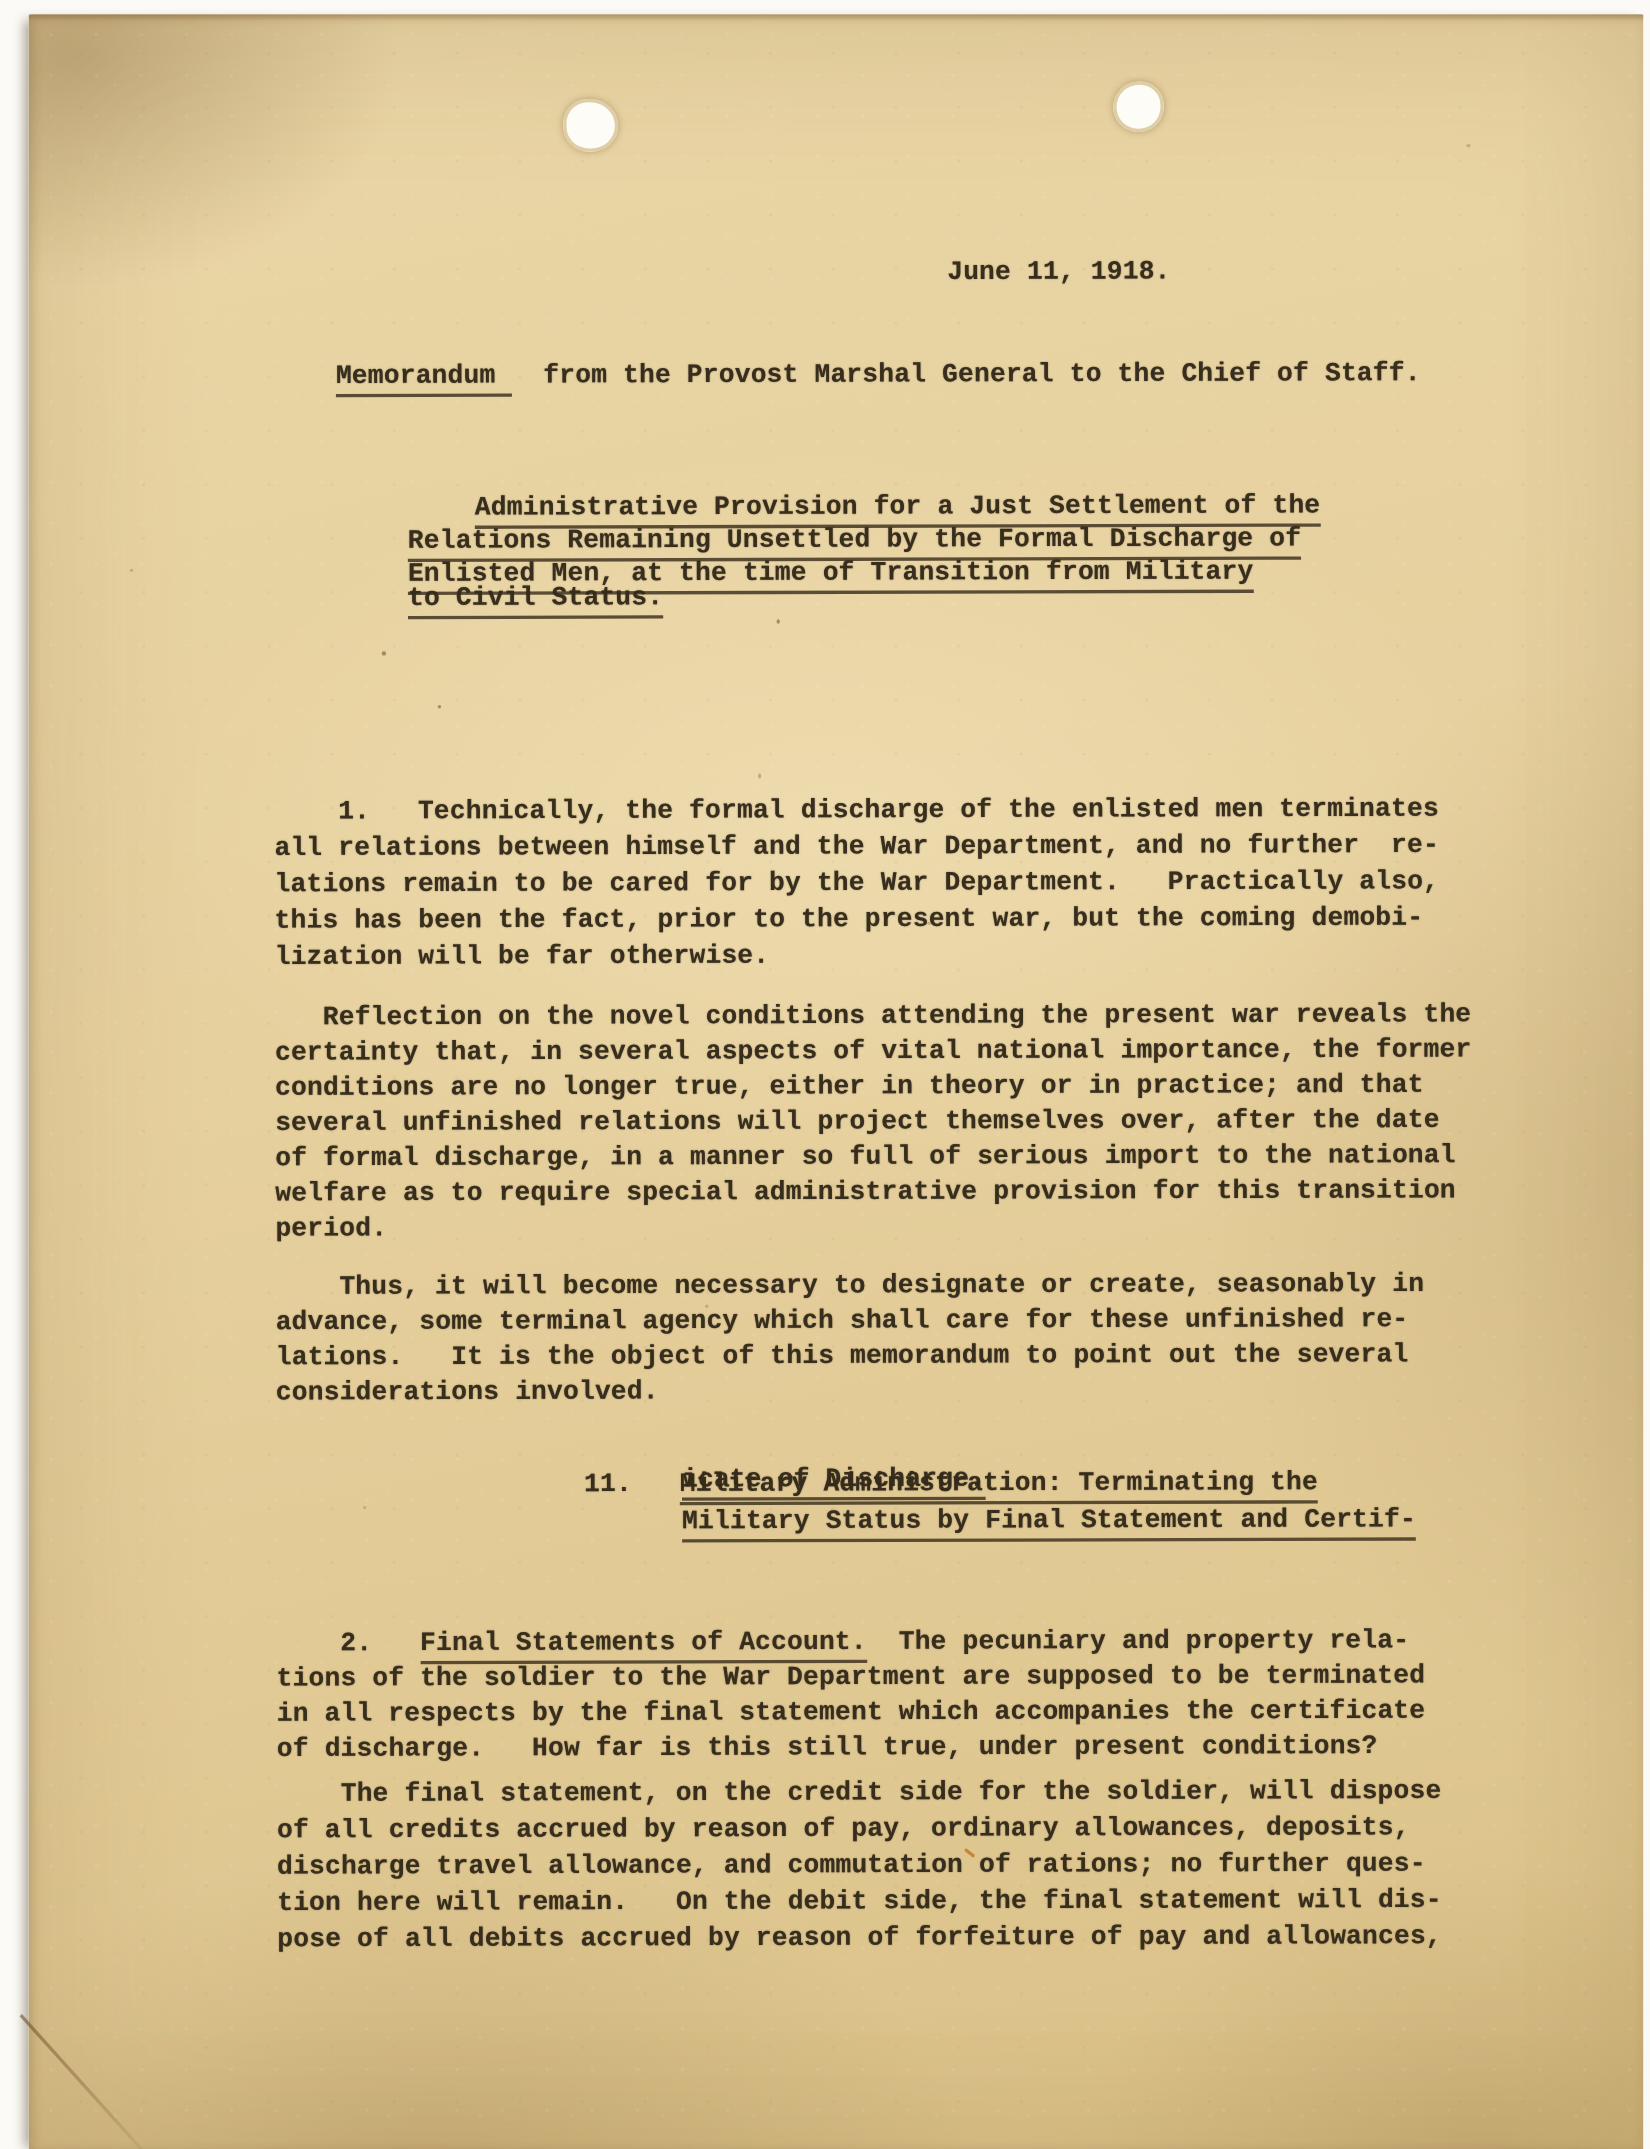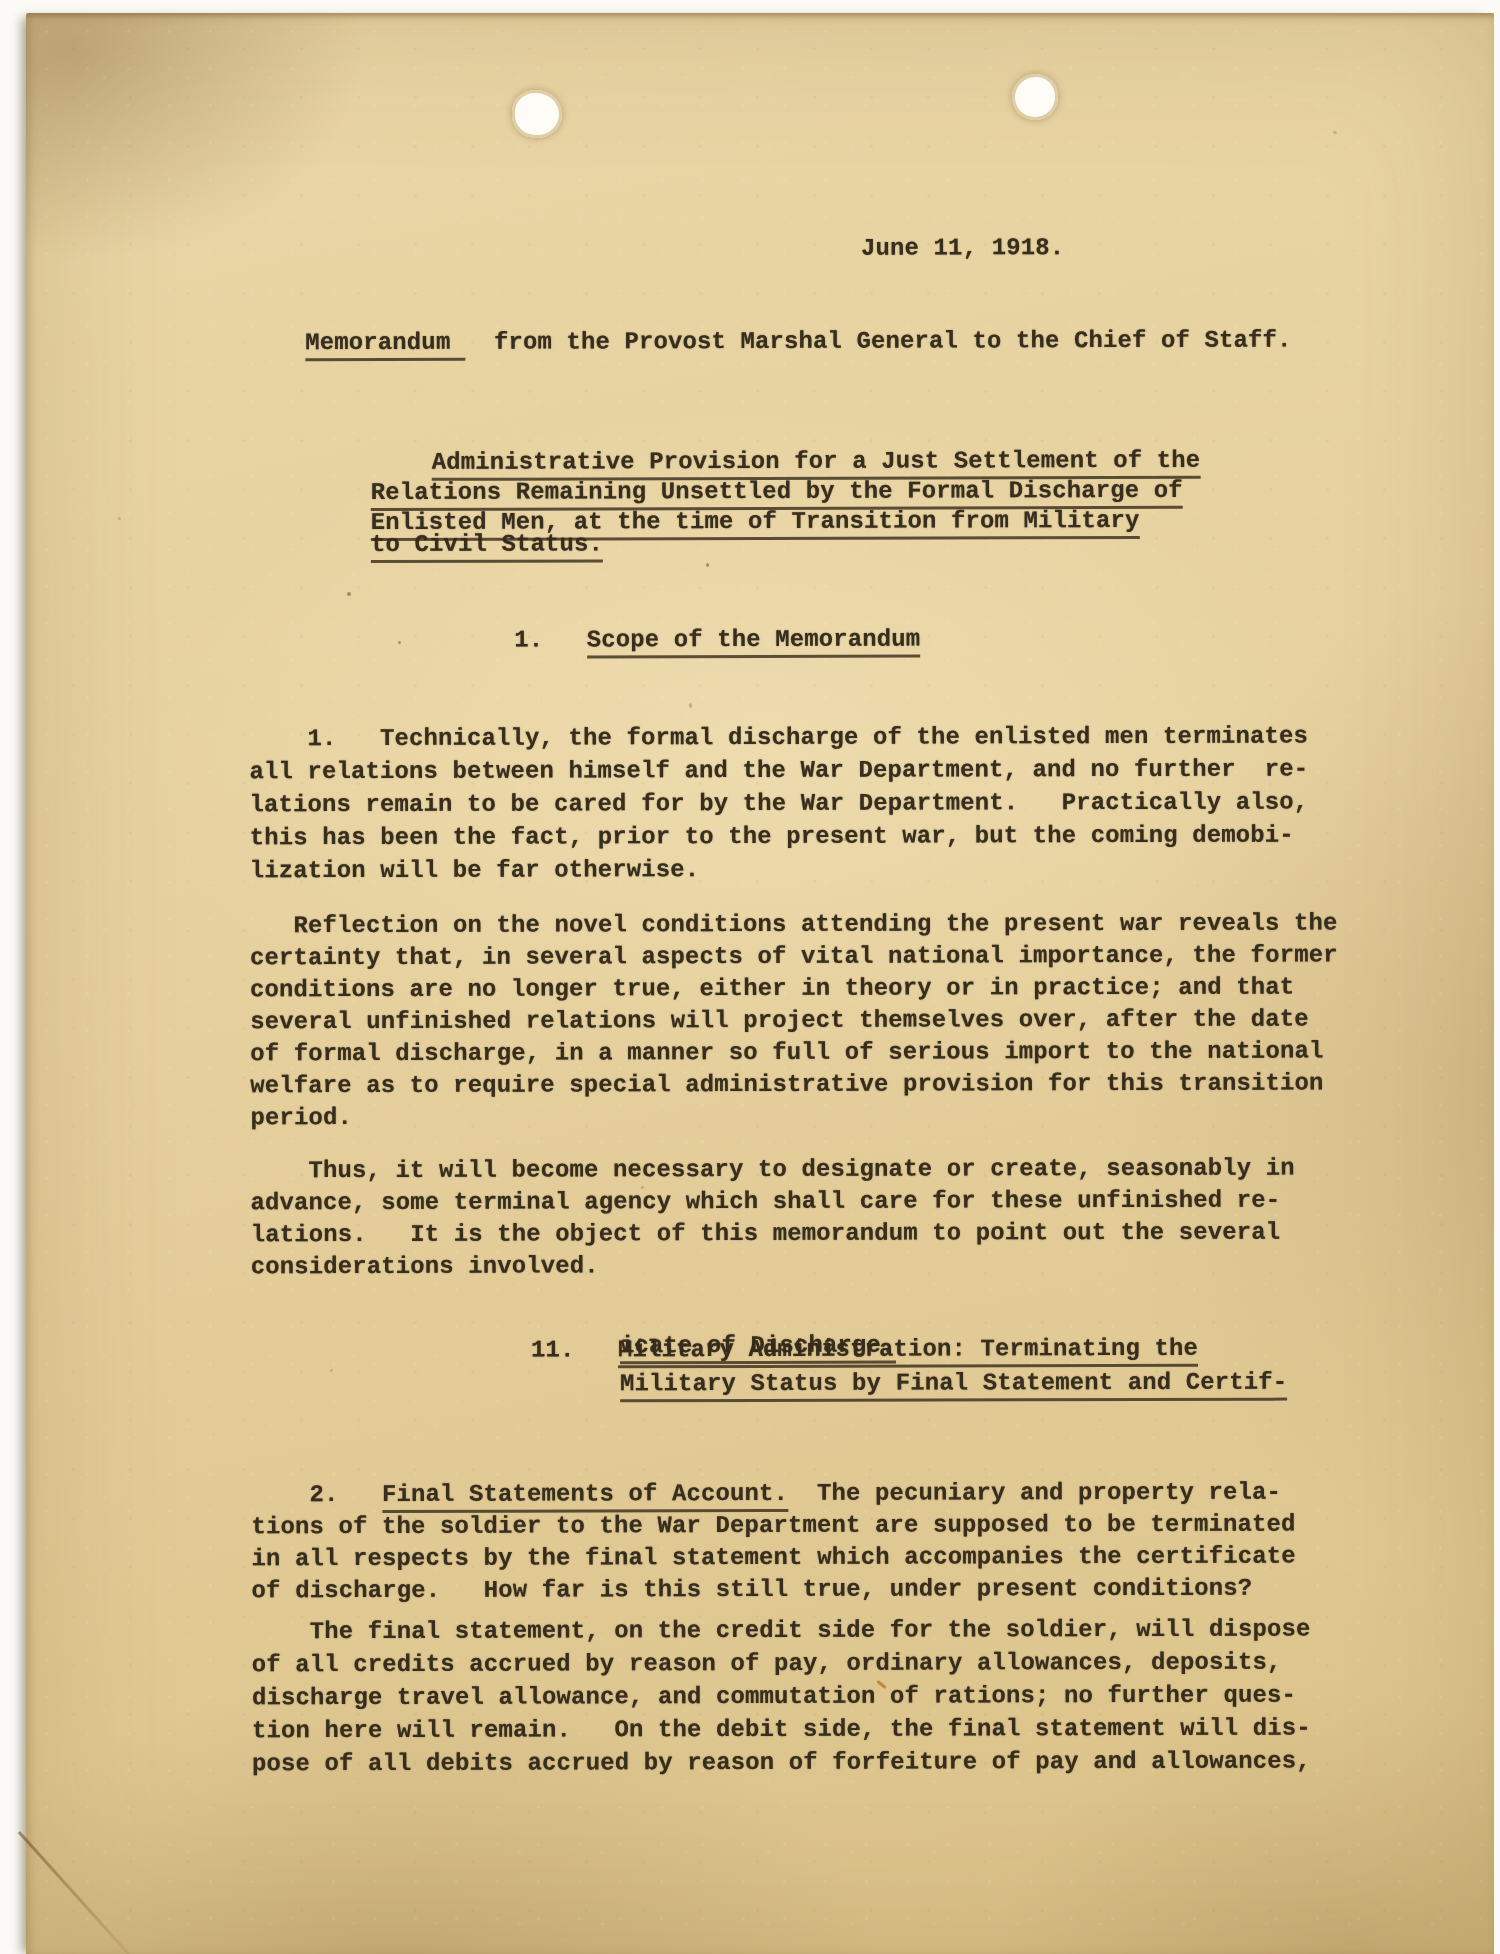--- a/index.html
+++ b/index.html
@@ -116,21 +116,20 @@
 <div class="speck sp9"></div>
 <div class="fibre"></div>
 
 <div id="doc">
     <div class="block" data-block="date-line"><div><span>June 11, 1918.</span></div></div>
     <div class="block" data-block="memorandum-line"><div><span class="u">Memorandum </span><span>  from the Provost Marshal General to the Chief of Staff.</span></div></div>
     <div class="block" data-block="title-line-1"><div><span class="u">Administrative Provision for a Just Settlement of the</span></div></div>
     <div class="block" data-block="title-line-2"><div><span class="u">Relations Remaining Unsettled by the Formal Discharge of</span></div></div>
     <div class="block" data-block="title-line-3"><div><span class="u">Enlisted Men, at the time of Transition from Military</span></div></div>
     <div class="block" data-block="title-line-4"><div><span class="u">to Civil Status.</span></div></div>
-    <div class="block" data-block="section-1-heading"><div><span>1.   </span><span class="u">Scope of the Memorandum</span></div></div>
     <div class="block" data-block="paragraph-1"><div><span>    1.   Technically, the formal discharge of the enlisted men terminates</span></div><div><span>all relations between himself and the War Department, and no further  re-</span></div><div><span>lations remain to be cared for by the War Department.   Practically also,</span></div><div><span>this has been the fact, prior to the present war, but the coming demobi-</span></div><div><span>lization will be far otherwise.</span></div></div>
     <div class="block" data-block="paragraph-2"><div><span>   Reflection on the novel conditions attending the present war reveals the</span></div><div><span>certainty that, in several aspects of vital national importance, the former</span></div><div><span>conditions are no longer true, either in theory or in practice; and that</span></div><div><span>several unfinished relations will project themselves over, after the date</span></div><div><span>of formal discharge, in a manner so full of serious import to the national</span></div><div><span>welfare as to require special administrative provision for this transition</span></div><div><span>period.</span></div></div>
     <div class="block" data-block="paragraph-3"><div><span>    Thus, it will become necessary to designate or create, seasonably in</span></div><div><span>advance, some terminal agency which shall care for these unfinished re-</span></div><div><span>lations.   It is the object of this memorandum to point out the several</span></div><div><span>considerations involved.</span></div></div>
     <div class="block" data-block="section-2-heading-line-1"><div><span>11.   </span><span class="u">Military Administration: Terminating the</span></div></div>
     <div class="block" data-block="section-2-heading-line-2"><div><span class="u">Military Status by Final Statement and Certif-</span></div></div>
     <div class="block" data-block="section-2-heading-line-3"><div><span class="u">icate of Discharge.</span></div></div>
     <div class="block" data-block="paragraph-4"><div><span>    2.   </span><span class="u">Final Statements of Account.</span><span>  The pecuniary and property rela-</span></div><div><span>tions of the soldier to the War Department are supposed to be terminated</span></div><div><span>in all respects by the final statement which accompanies the certificate</span></div><div><span>of discharge.   How far is this still true, under present conditions?</span></div></div>
     <div class="block" data-block="paragraph-5"><div><span>    The final statement, on the credit side for the soldier, will dispose</span></div><div><span>of all credits accrued by reason of pay, ordinary allowances, deposits,</span></div><div><span>discharge travel allowance, and commutation of rations; no further ques-</span></div><div><span>tion here will remain.   On the debit side, the final statement will dis-</span></div><div><span>pose of all debits accrued by reason of forfeiture of pay and allowances,</span></div></div>
   </div>
 

